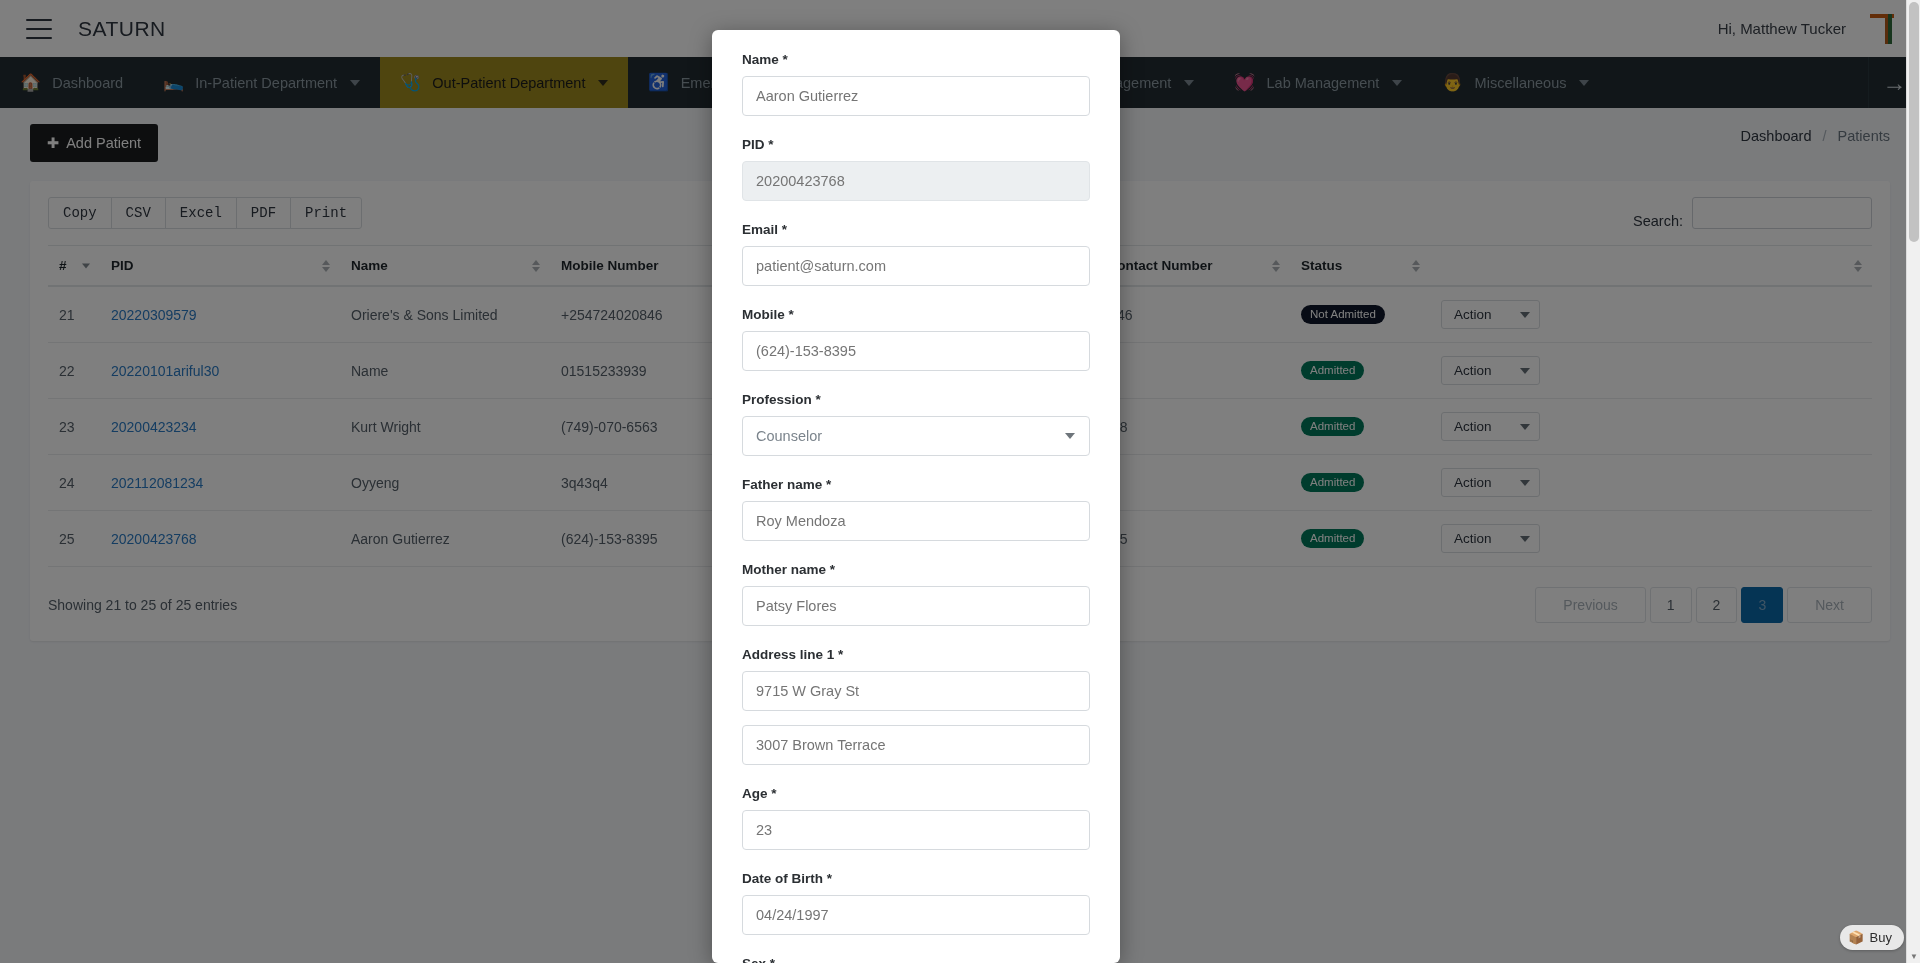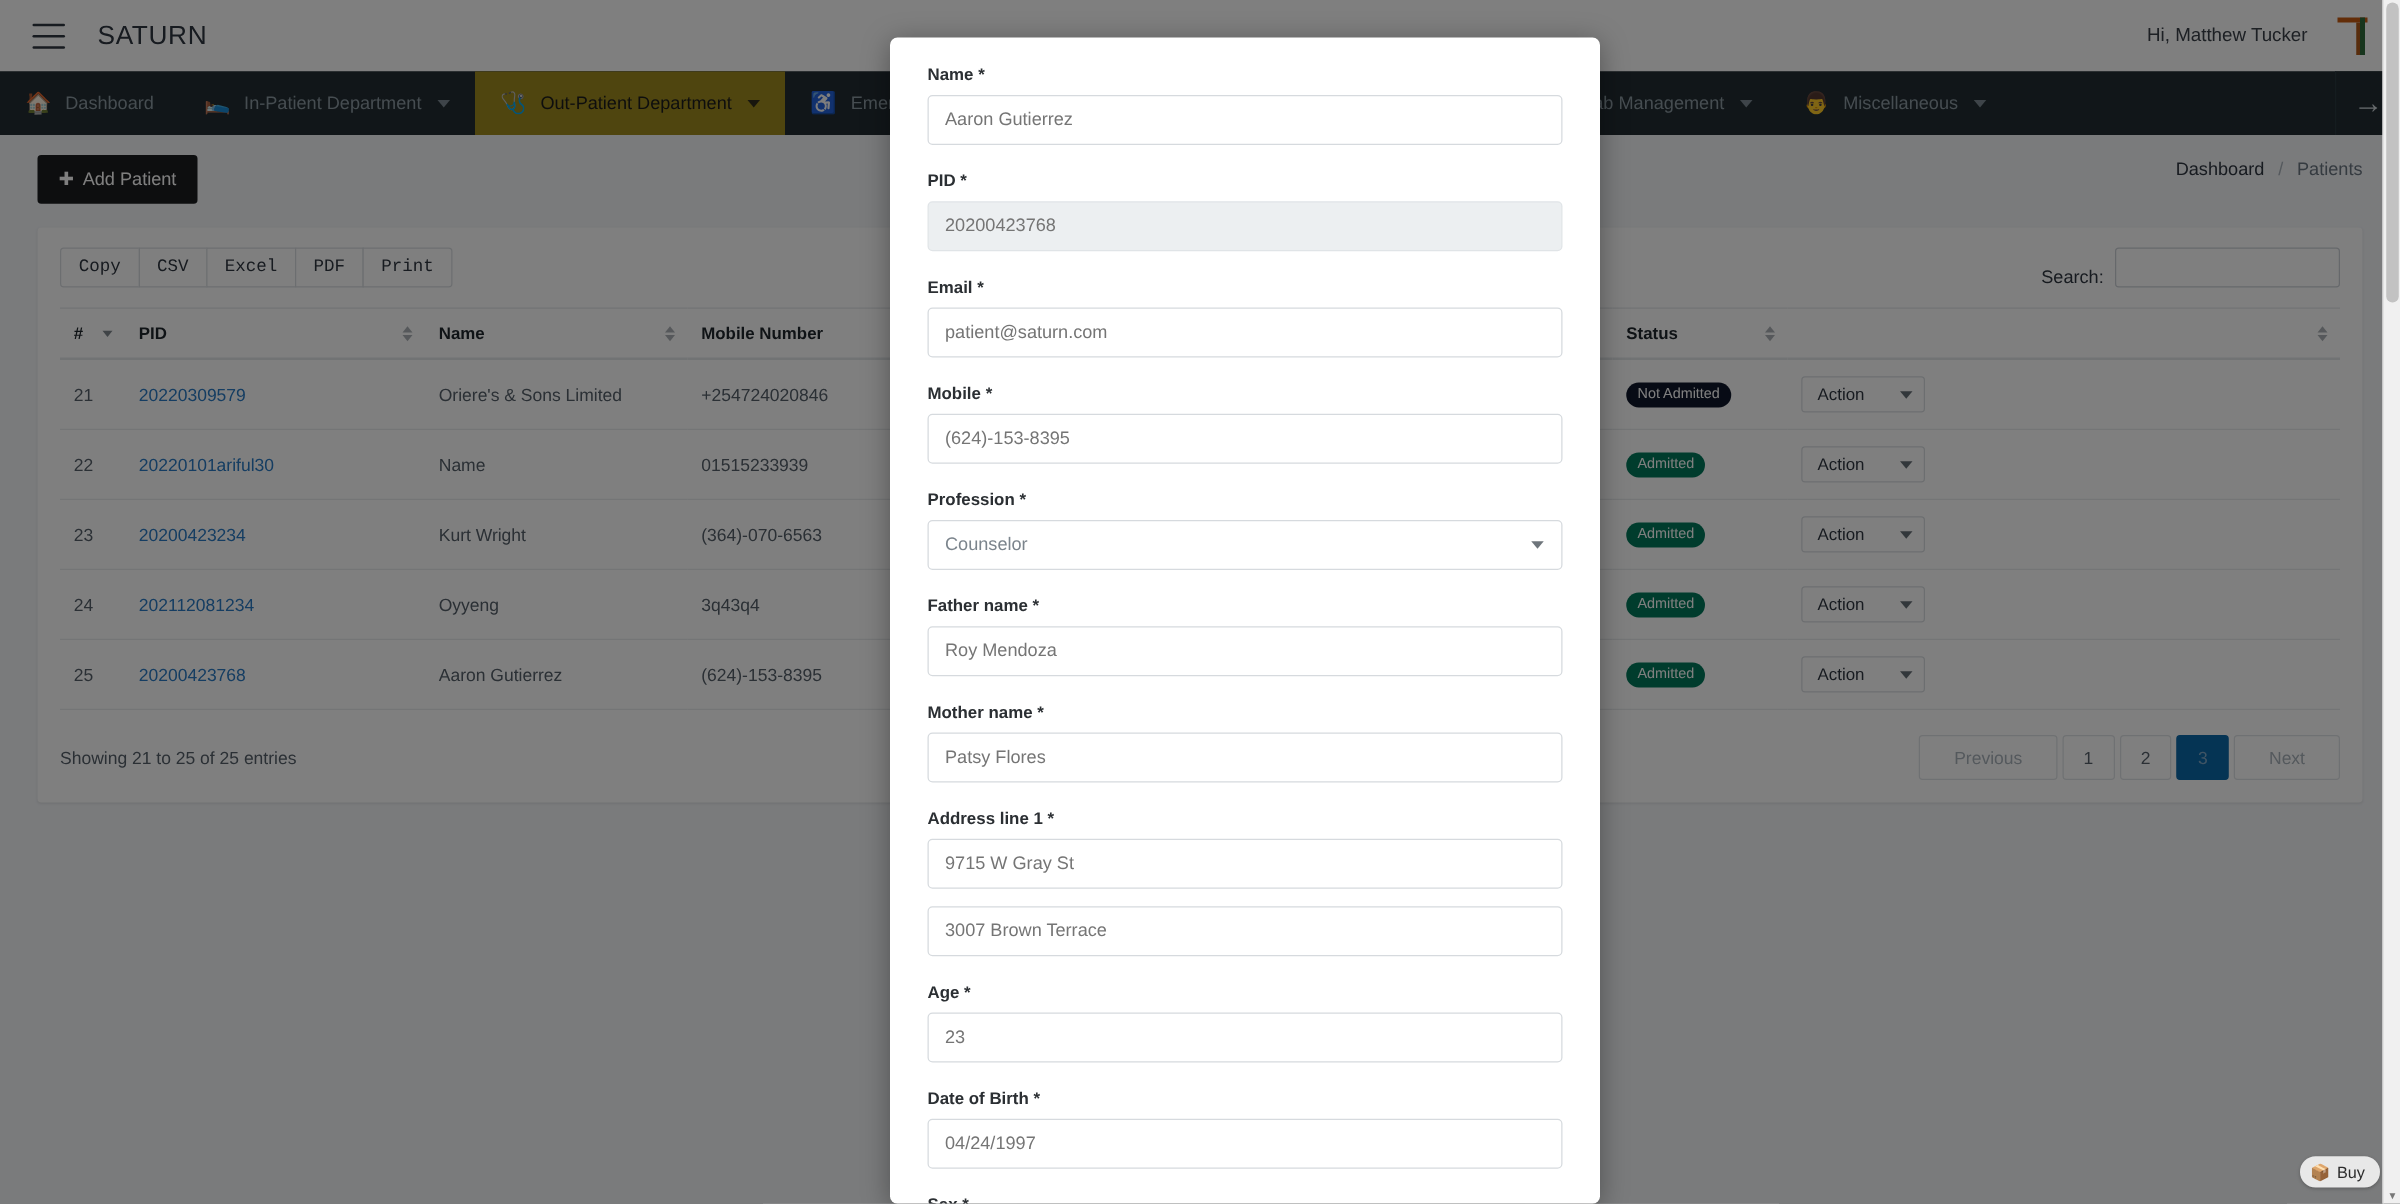--- a/index.html
+++ b/index.html
@@ -151,21 +151,21 @@
     background:#fff; border:1px solid #dfe3e6; padding:9px 27px;
     cursor:pointer; margin-left:4px; border-radius:3px;
   }
   .pagination button.page { padding:9px 16px; }
   .pagination button.current { background:#0b68a8; border-color:#0b68a8; color:#7fa9c9; }
   .pagination button.disabled { color:#a9b2ba; }
 
   
   .modal {
     position:absolute; z-index:100;
-    left:712px; top:30px; width:568px;
+    left:712px; top:30px; width:408px;
     background:#fff; border-radius:6px;
     padding:22px 30px 0 30px;
     height:933px; overflow:hidden;
     box-shadow:0 4px 22px rgba(0,0,0,.35);
   }
   .field { margin-bottom:21px; }
   .field:first-child { margin-bottom:21px; }
   .f-label { font-size:13.5px; font-weight:bold; color:#2b2f33; margin-bottom:9px; }
   .f-label .req { font-weight:bold; }
   .f-input {
@@ -391,21 +391,21 @@
               <button class="action-btn">
                 <span>Action</span>
                 <i class="caret"></i>
               </button>
             </td>
           </tr>
           <tr>
             <td>23</td>
             <td class="pid"><a href="#">20200423234</a></td>
             <td>Kurt Wright</td>
-            <td>(364)-070-6563</td>
+            <td>(749)-070-6563</td>
             <td></td>
             <td>(189)-865-3758</td>
             <td><span class="badge admitted">Admitted</span></td>
             <td>
               <button class="action-btn">
                 <span>Action</span>
                 <i class="caret"></i>
               </button>
             </td>
           </tr>

